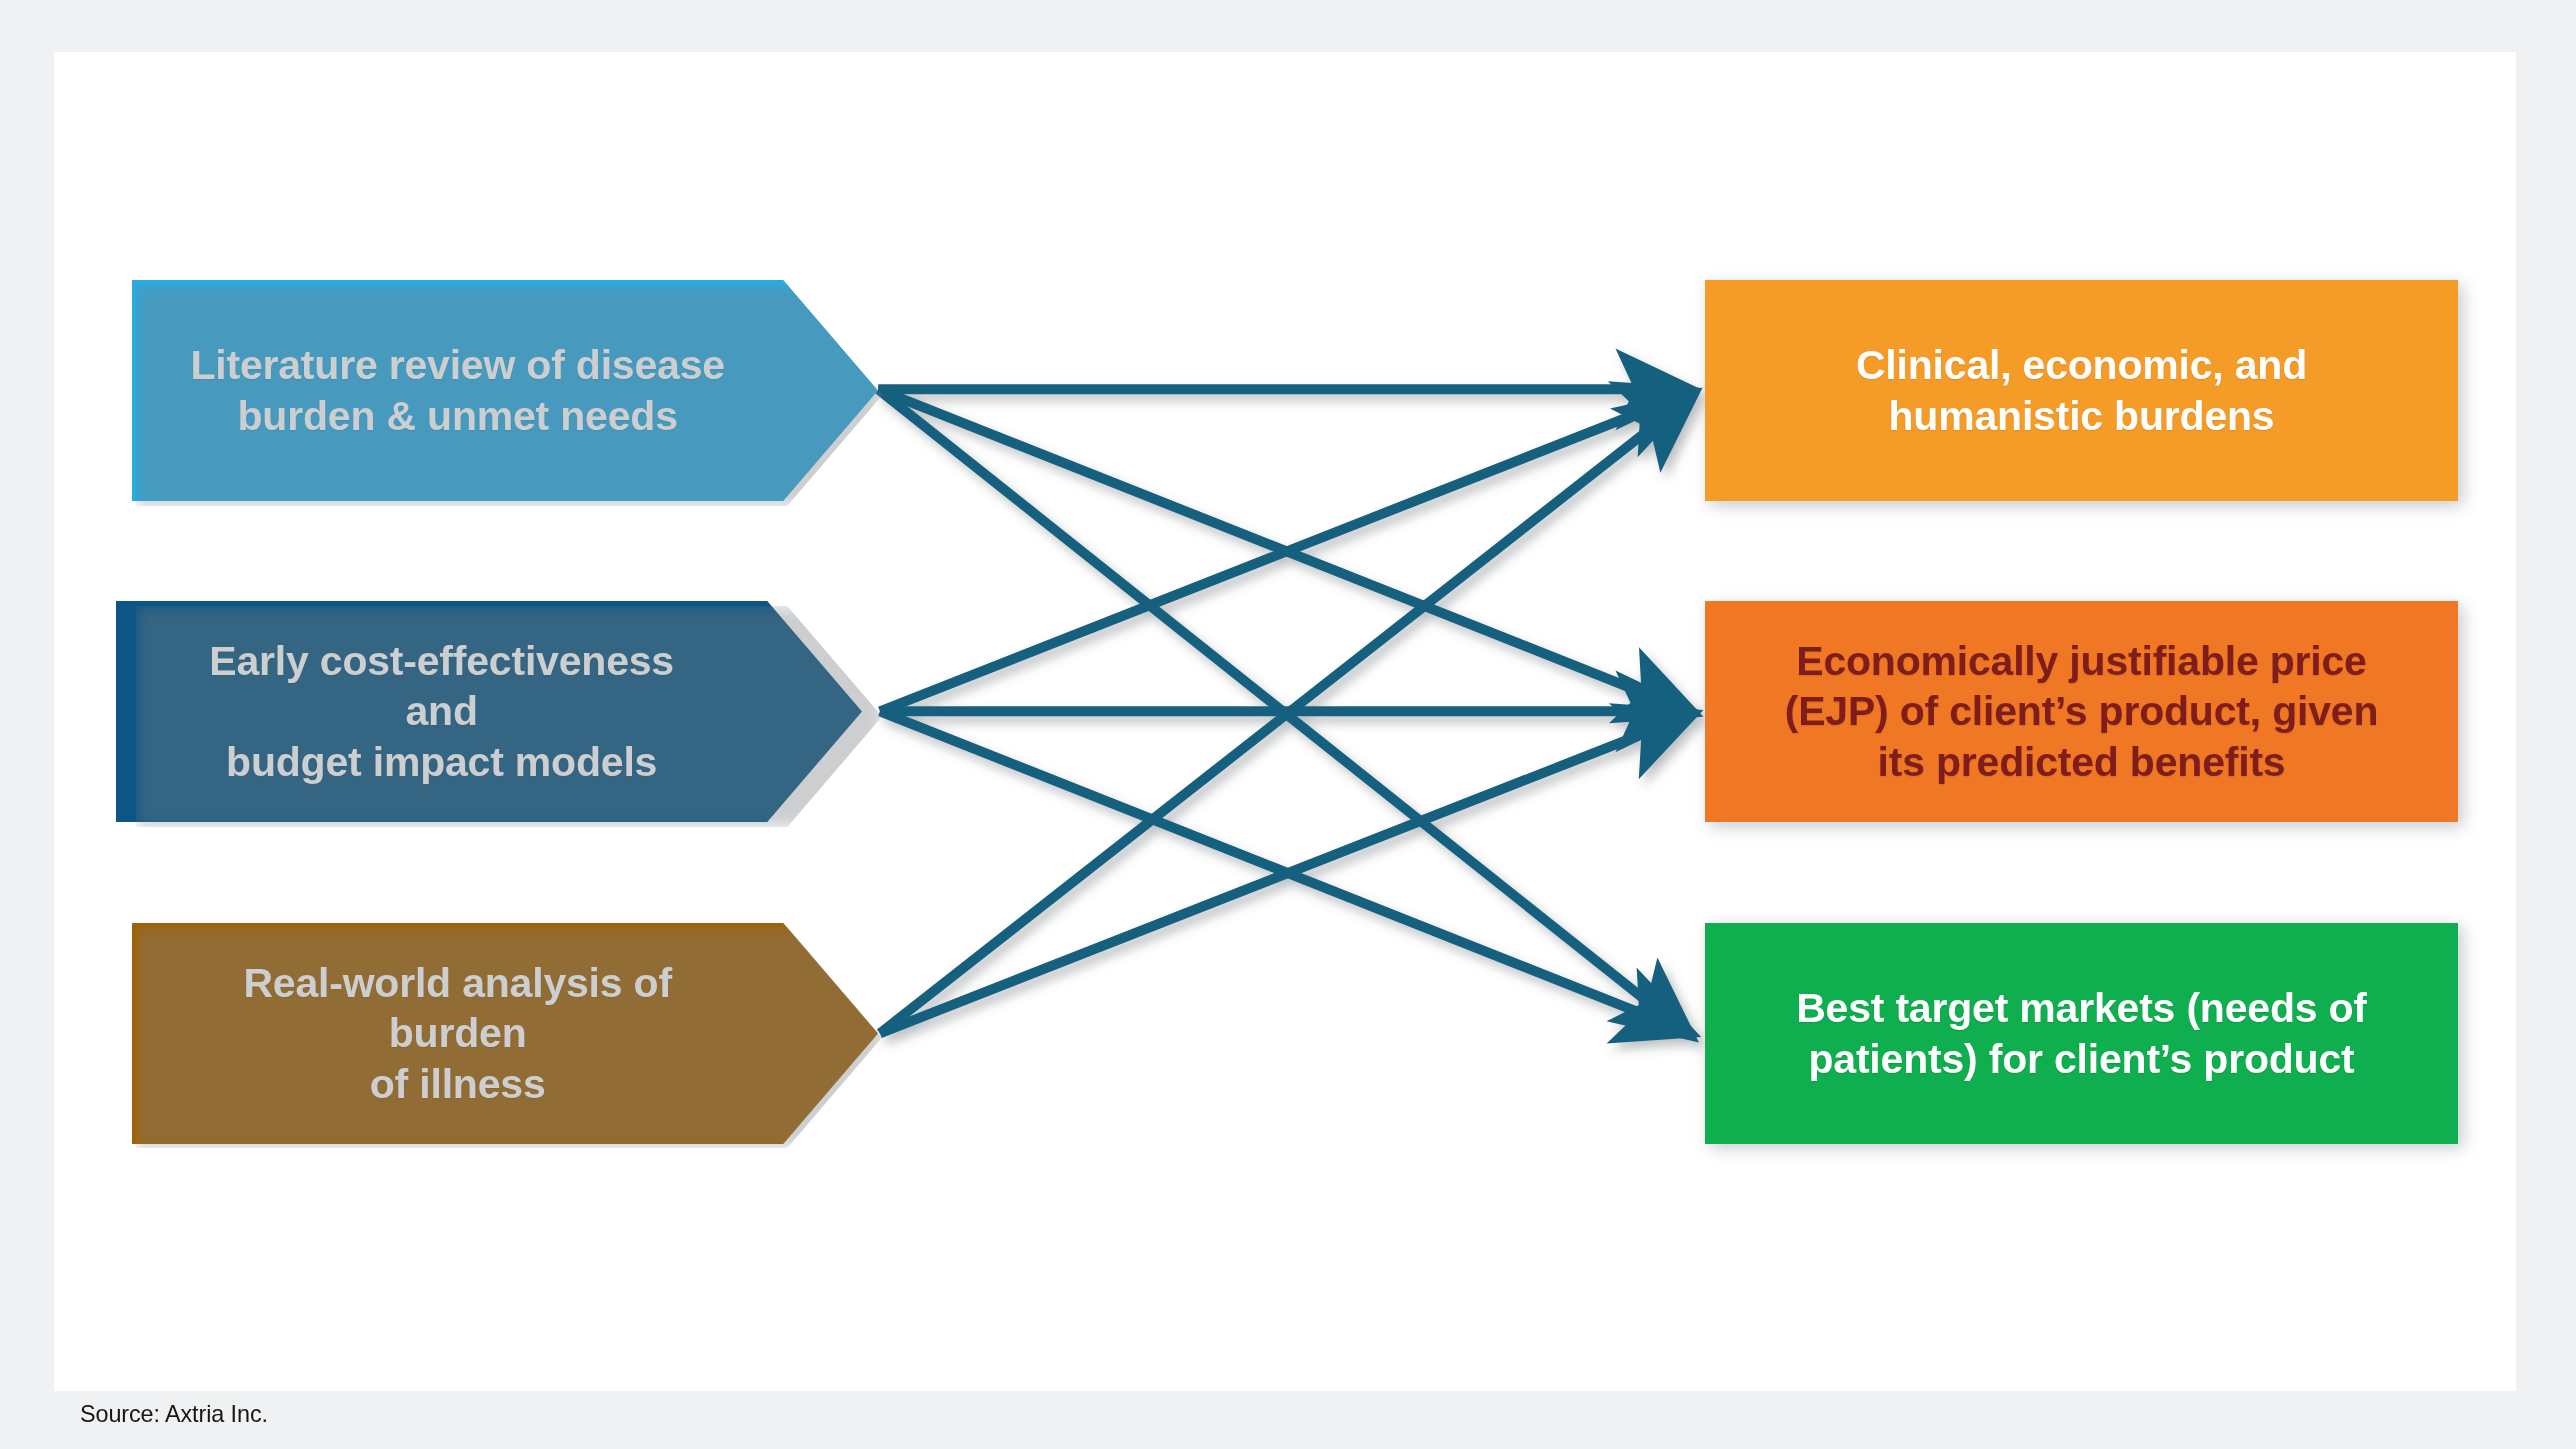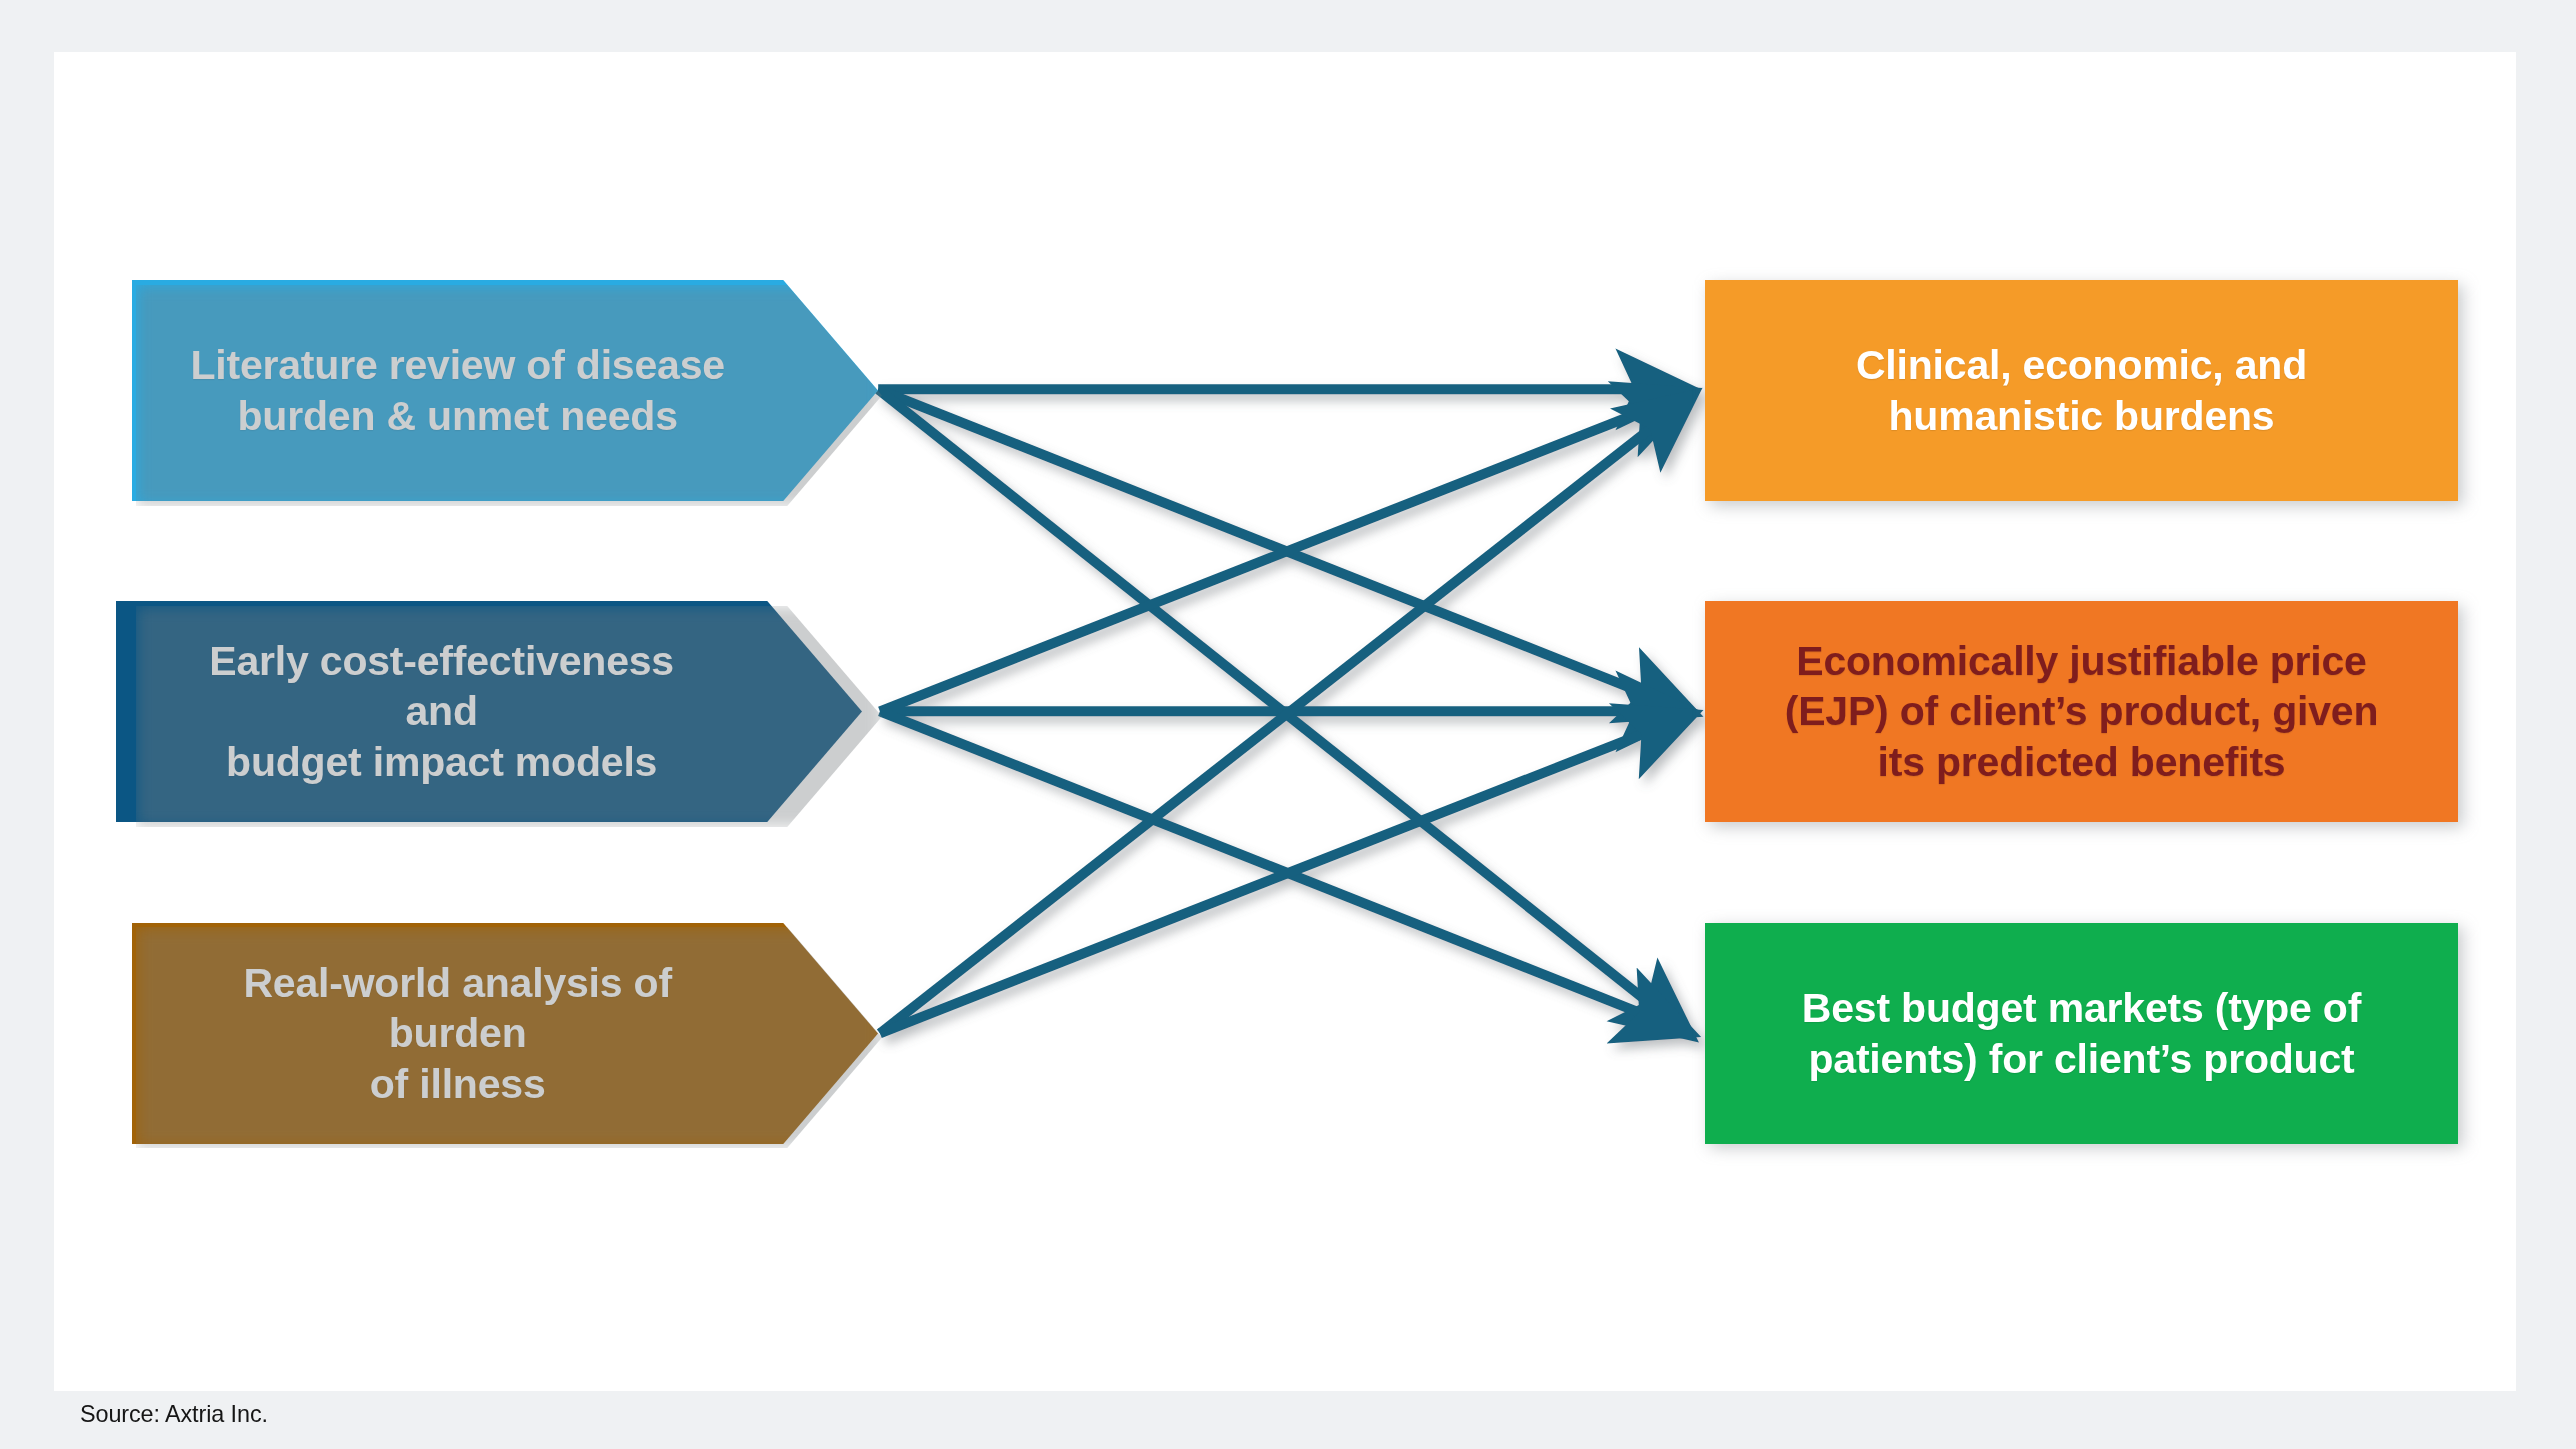--- a/index.html
+++ b/index.html
@@ -166,20 +166,20 @@
 
   <div class="rbox-shadow" style="left:1710px; top:606px; width:753px; height:221px;"></div>
   <div class="rbox" id="rbox2" style="left: 1705px; top: 601px; width: 753px; height: 221px; background: rgb(240, 119, 35);">
     <div class="node-text" style="color: #7f1d1d;">Economically justifiable price
 (EJP) of client’s product, given
 its predicted benefits</div>
   </div>
 
   <div class="rbox-shadow" style="left:1710px; top:927px; width:753px; height:221px;"></div>
   <div class="rbox" id="rbox3" style="left: 1705px; top: 923px; width: 753px; height: 221px; background: rgb(15, 174, 78);">
-    <div class="node-text" style="color: rgb(255, 255, 255);">Best budget markets (type of
+    <div class="node-text" style="color: rgb(255, 255, 255);">Best target markets (needs of
 patients) for client’s product</div>
   </div>
 
   <div id="source-caption">Source: Axtria Inc.</div>
 
 </div>
 
 
 </body></html>

